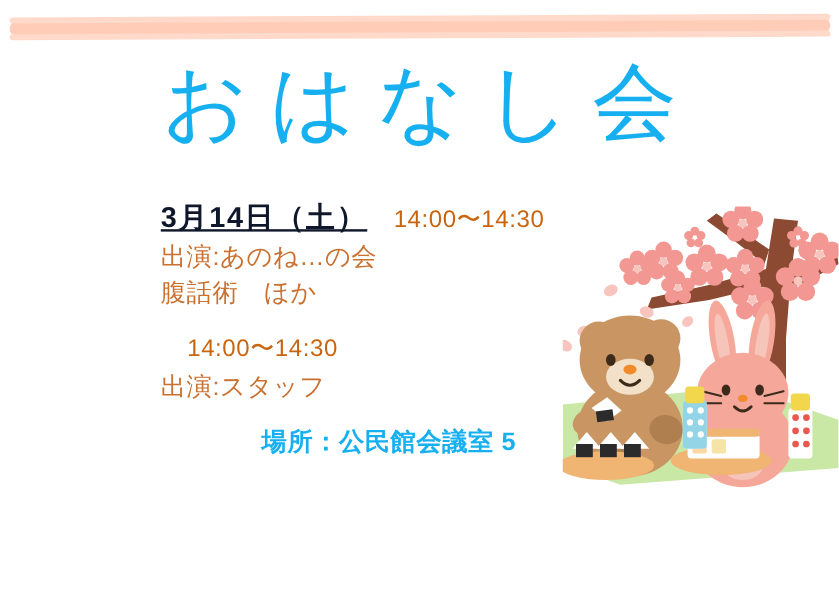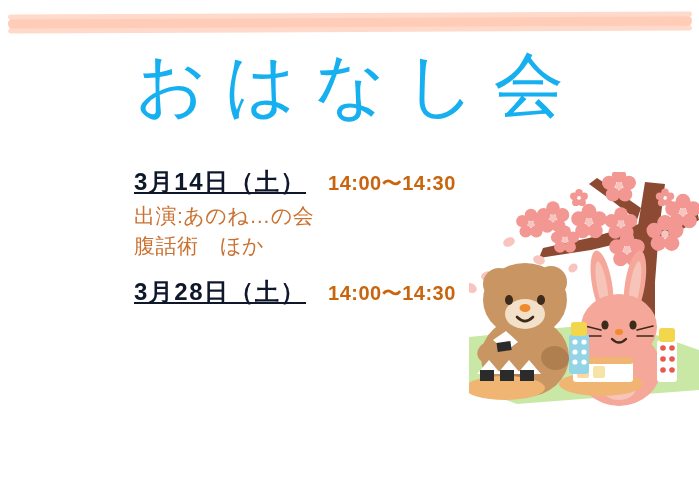--- a/index.html
+++ b/index.html
@@ -80,21 +80,21 @@
   .event-date {
     font-size: 24px;
     font-weight: 700;
     color: #0f172a;
     letter-spacing: 1.5px;
     line-height: 1.15;
     text-decoration: underline;
   }
   .event-time {
     font-size: 20px;
-    font-weight: 700;
+    font-weight: 400;
     color: #c8650e;
     margin-left: 22px;
     letter-spacing: 0.5px;
   }
   .event-line {
     font-size: 21px;
     color: #cb7130;
     line-height: 1.45;
     letter-spacing: 0.5px;
     white-space: nowrap;
@@ -136,25 +136,26 @@
       <div class="event-headline">
         <span class="event-date">3月14日（土）</span>
         <span class="event-time">14:00〜14:30</span>
       </div>
       <div class="event-line">出演:あのね…の会</div>
       <div class="event-line">腹話術　ほか</div>
     </div>
 
     <div class="event">
       <div class="event-headline">
-        <span class="event-date">3月28日（土）</span>
         <span class="event-time">14:00〜14:30</span>
       </div>
+      <div class="event-line">出演:スタッフ</div>
     </div>
 
+    <div id="venue">場所：公民館会議室 5</div>
   </div>
 
   <div id="rule-bottom" class="crayon-rule"></div>
 
   <div id="illustration">
     <svg width="230" height="250" viewBox="0 0 230 250" xmlns="http://www.w3.org/2000/svg">
 
       <g>
         <polygon points="0,165 150,150 230,178 230,218 48,232 0,215" fill="#c9e8a5"></polygon>
       </g>

